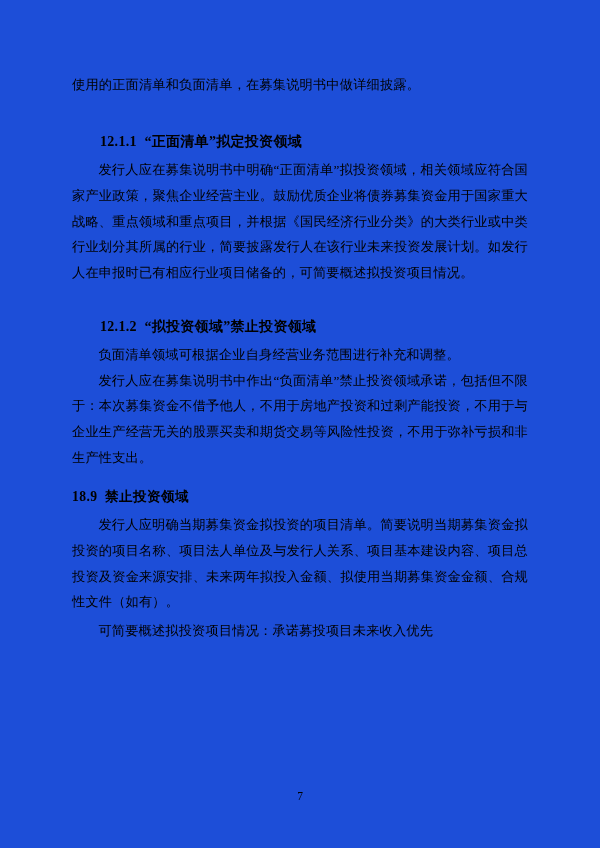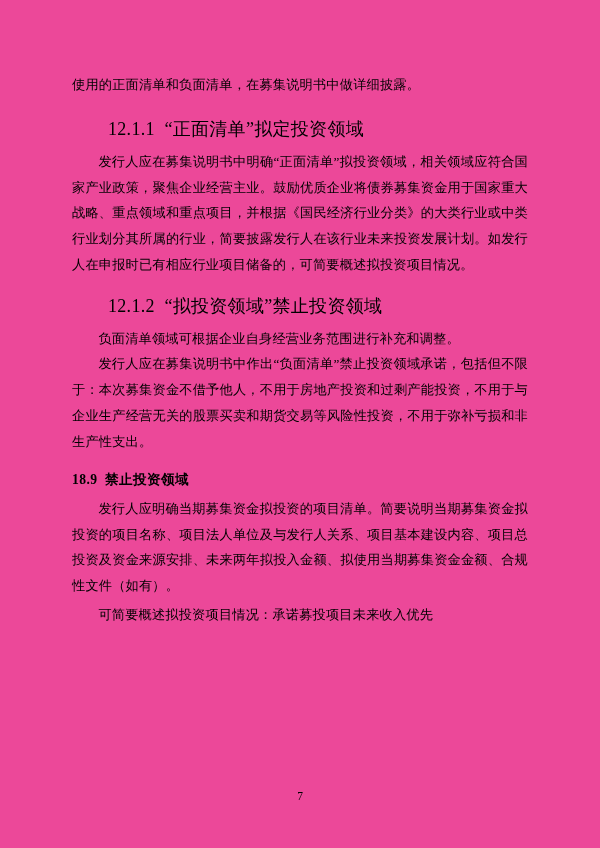--- a/index.html
+++ b/index.html
@@ -11,21 +11,21 @@
     height: 848px;
     background: #ffffff;
     font-family: "Liberation Serif", "DejaVu Serif", serif;
     color: #000000;
     overflow: hidden;
   }
   .page {
     position: relative;
     width: 600px;
     height: 848px;
-    background: #ec4899;
+    background: #1d4ed8;
     box-sizing: border-box;
     padding: 72px 72px 40px 72px;
   }
   .doc-body {
     font-size: 13.2px;
     line-height: 1.95;
     text-align: justify;
     text-justify: inter-ideograph;
     letter-spacing: 0.2px;
   }
@@ -40,25 +40,26 @@
   }
   .heading-2 {
     font-weight: bold;
     font-size: 13.6px;
     margin-top: 10px;
     margin-bottom: 2px;
     text-indent: 0;
     letter-spacing: 0.4px;
   }
   .heading-3 {
-    font-size: 18px;
+    font-size: 14px;
     text-indent: 2em;
-    margin-top: 8px;
+    margin-top: 24px;
     margin-bottom: 2px;
     letter-spacing: 0.3px;
+    font-weight: bold;
   }
   .spacer-sm { height: 6px; }
   .spacer-xs { height: 3px; }
   .page-number {
     position: absolute;
     left: 0;
     right: 0;
     bottom: 46px;
     text-align: center;
     font-size: 11.5px;

